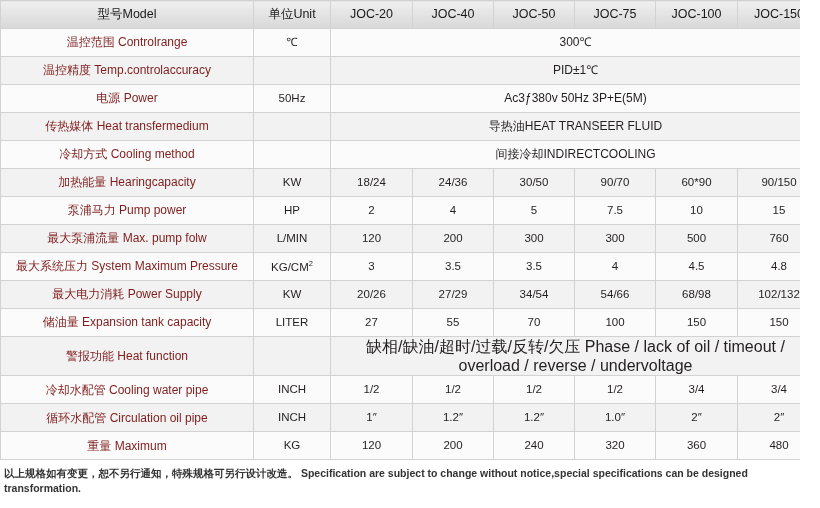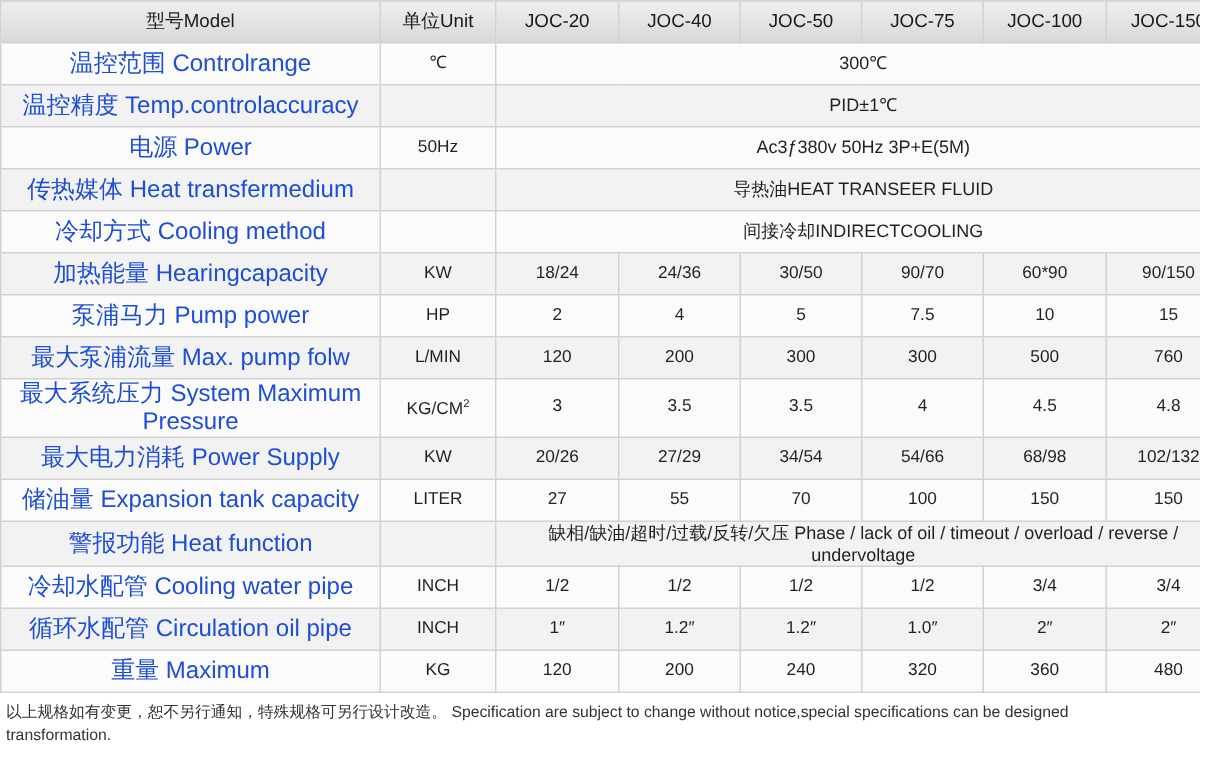--- a/index.html
+++ b/index.html
@@ -38,38 +38,39 @@
     font-weight: bold;
     font-size: 12.5px;
     height: 30px;
     color: #1a1a1a;
   }
   tbody tr:nth-child(odd) td { background: #fbfbfb; }
   tbody tr:nth-child(even) td { background: #f2f2f2; }
   td.label {
     text-align: left;
     padding-left: 12px;
-    font-size: 16px;
-    color: #1d4ed8;
+    font-size: 12px;
+    color: #7f1d1d;
   }
   td.unit {
     font-size: 11.5px;
   }
   td.span-all {
     font-size: 12px;
   }
   td.small {
-    font-size: 12px;
+    font-size: 16px;
     letter-spacing: 0;
   }
   .footnote {
     font-size: 10.5px;
     color: #333;
     padding: 6px 21px 0 4px;
     line-height: 1.4;
+    font-weight: bold;
   }
   sup { font-size: 7.5px; vertical-align: super; }
 </style>
 </head>
 <body>
 
 <div id="spec-wrap">
   <table class="spec">
     <colgroup>
       <col style="width:253px">

